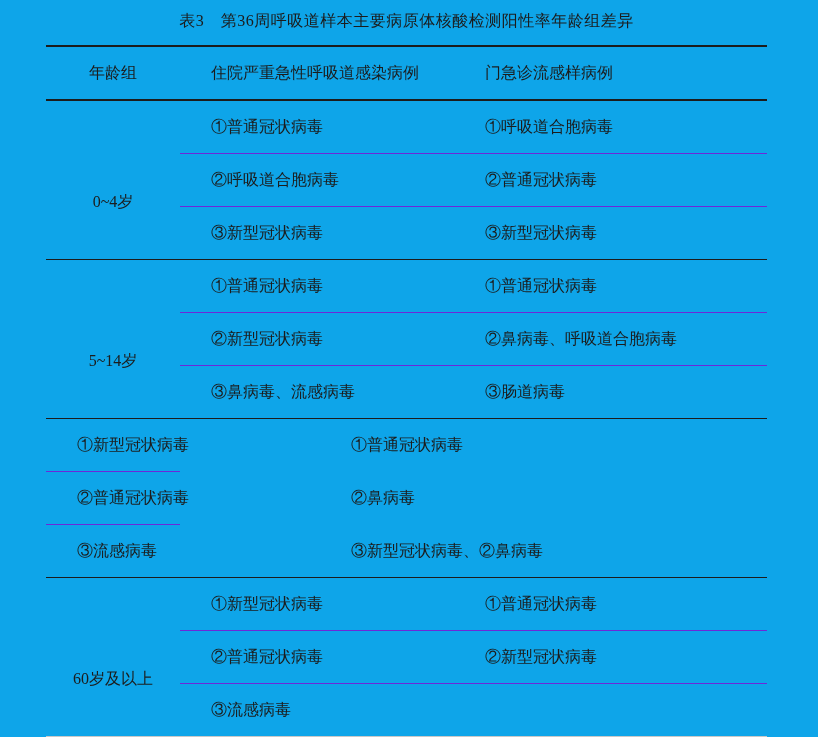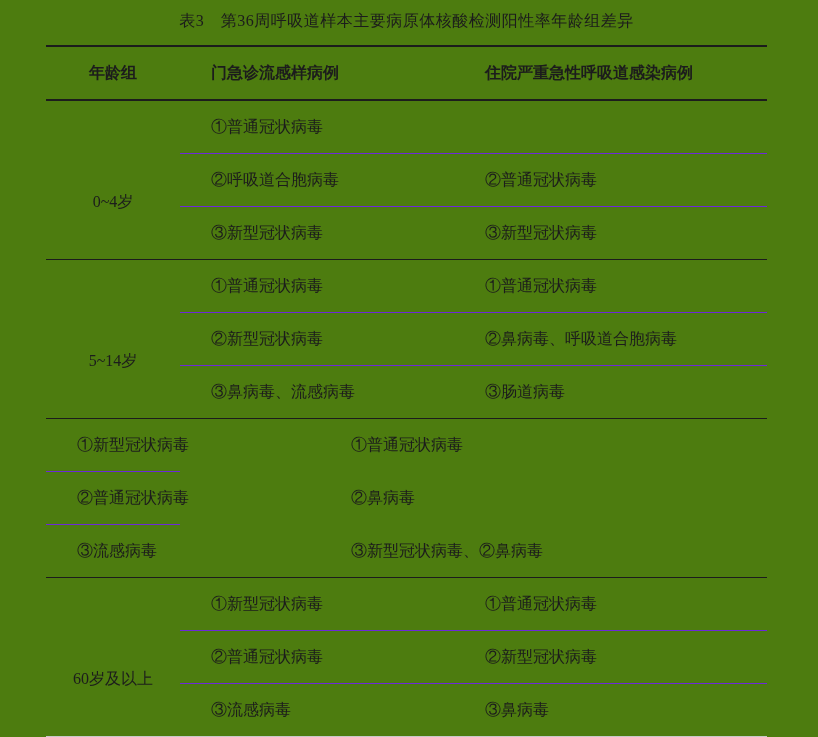--- a/index.html
+++ b/index.html
@@ -10,21 +10,21 @@
     height: 737px;
     overflow: hidden;
     font-family: "Liberation Serif", "DejaVu Serif", serif;
     color: #1c1c1c;
     -webkit-font-smoothing: none;
   }
   .page {
     position: relative;
     width: 818px;
     height: 737px;
-    background: #4d7c0f;
+    background: #0ea5e9;
   }
   .title {
     position: absolute;
     top: 11px;
     left: 46px;
     width: 721px;
     text-align: center;
     font-size: 16px;
     letter-spacing: 0.5px;
     white-space: nowrap;
@@ -37,21 +37,21 @@
     border-top: 2px solid #1c1c1c;
     font-size: 16px;
   }
   .thead {
     display: grid;
     grid-template-columns: 134px 274px 313px;
     height: 52px;
     align-items: center;
     border-bottom: 2px solid #1c1c1c;
   }
-  .th { white-space: nowrap; font-weight: bold; }
+  .th { white-space: nowrap; }
   .th.c1 { text-align: center; }
   .th.c2, .th.c3 { padding-left: 31px; }
   .group {
     display: grid;
     grid-template-columns: 134px 587px;
     border-bottom: 1px solid #1c1c1c;
   }
   .group.last {
     border-bottom: 1px solid #c9c9c9;
   }
@@ -81,29 +81,30 @@
 <body>
 
 <div class="page">
 
   <div class="title">表3　第36周呼吸道样本主要病原体核酸检测阳性率年龄组差异</div>
 
   <div class="tbl">
 
     <div class="thead">
       <div class="th c1">年龄组</div>
+      <div class="th c3">住院严重急性呼吸道感染病例</div>
       <div class="th c2">门急诊流感样病例</div>
-      <div class="th c3">住院严重急性呼吸道感染病例</div>
     </div>
 
     <div class="group">
       <div class="age">0~4岁</div>
       <div class="rows">
         <div class="row mid">
           <div class="cell">①普通冠状病毒</div>
+          <div class="cell">①呼吸道合胞病毒</div>
         </div>
         <div class="row mid">
           <div class="cell">②呼吸道合胞病毒</div>
           <div class="cell">②普通冠状病毒</div>
         </div>
         <div class="row">
           <div class="cell">③新型冠状病毒</div>
           <div class="cell">③新型冠状病毒</div>
         </div>
       </div>
@@ -150,19 +151,18 @@
         <div class="row mid">
           <div class="cell">①新型冠状病毒</div>
           <div class="cell">①普通冠状病毒</div>
         </div>
         <div class="row mid">
           <div class="cell">②普通冠状病毒</div>
           <div class="cell">②新型冠状病毒</div>
         </div>
         <div class="row">
           <div class="cell">③流感病毒</div>
-          <div class="cell">③鼻病毒</div>
         </div>
       </div>
     </div>
 
   </div>
 </div>
 
 </body></html>

